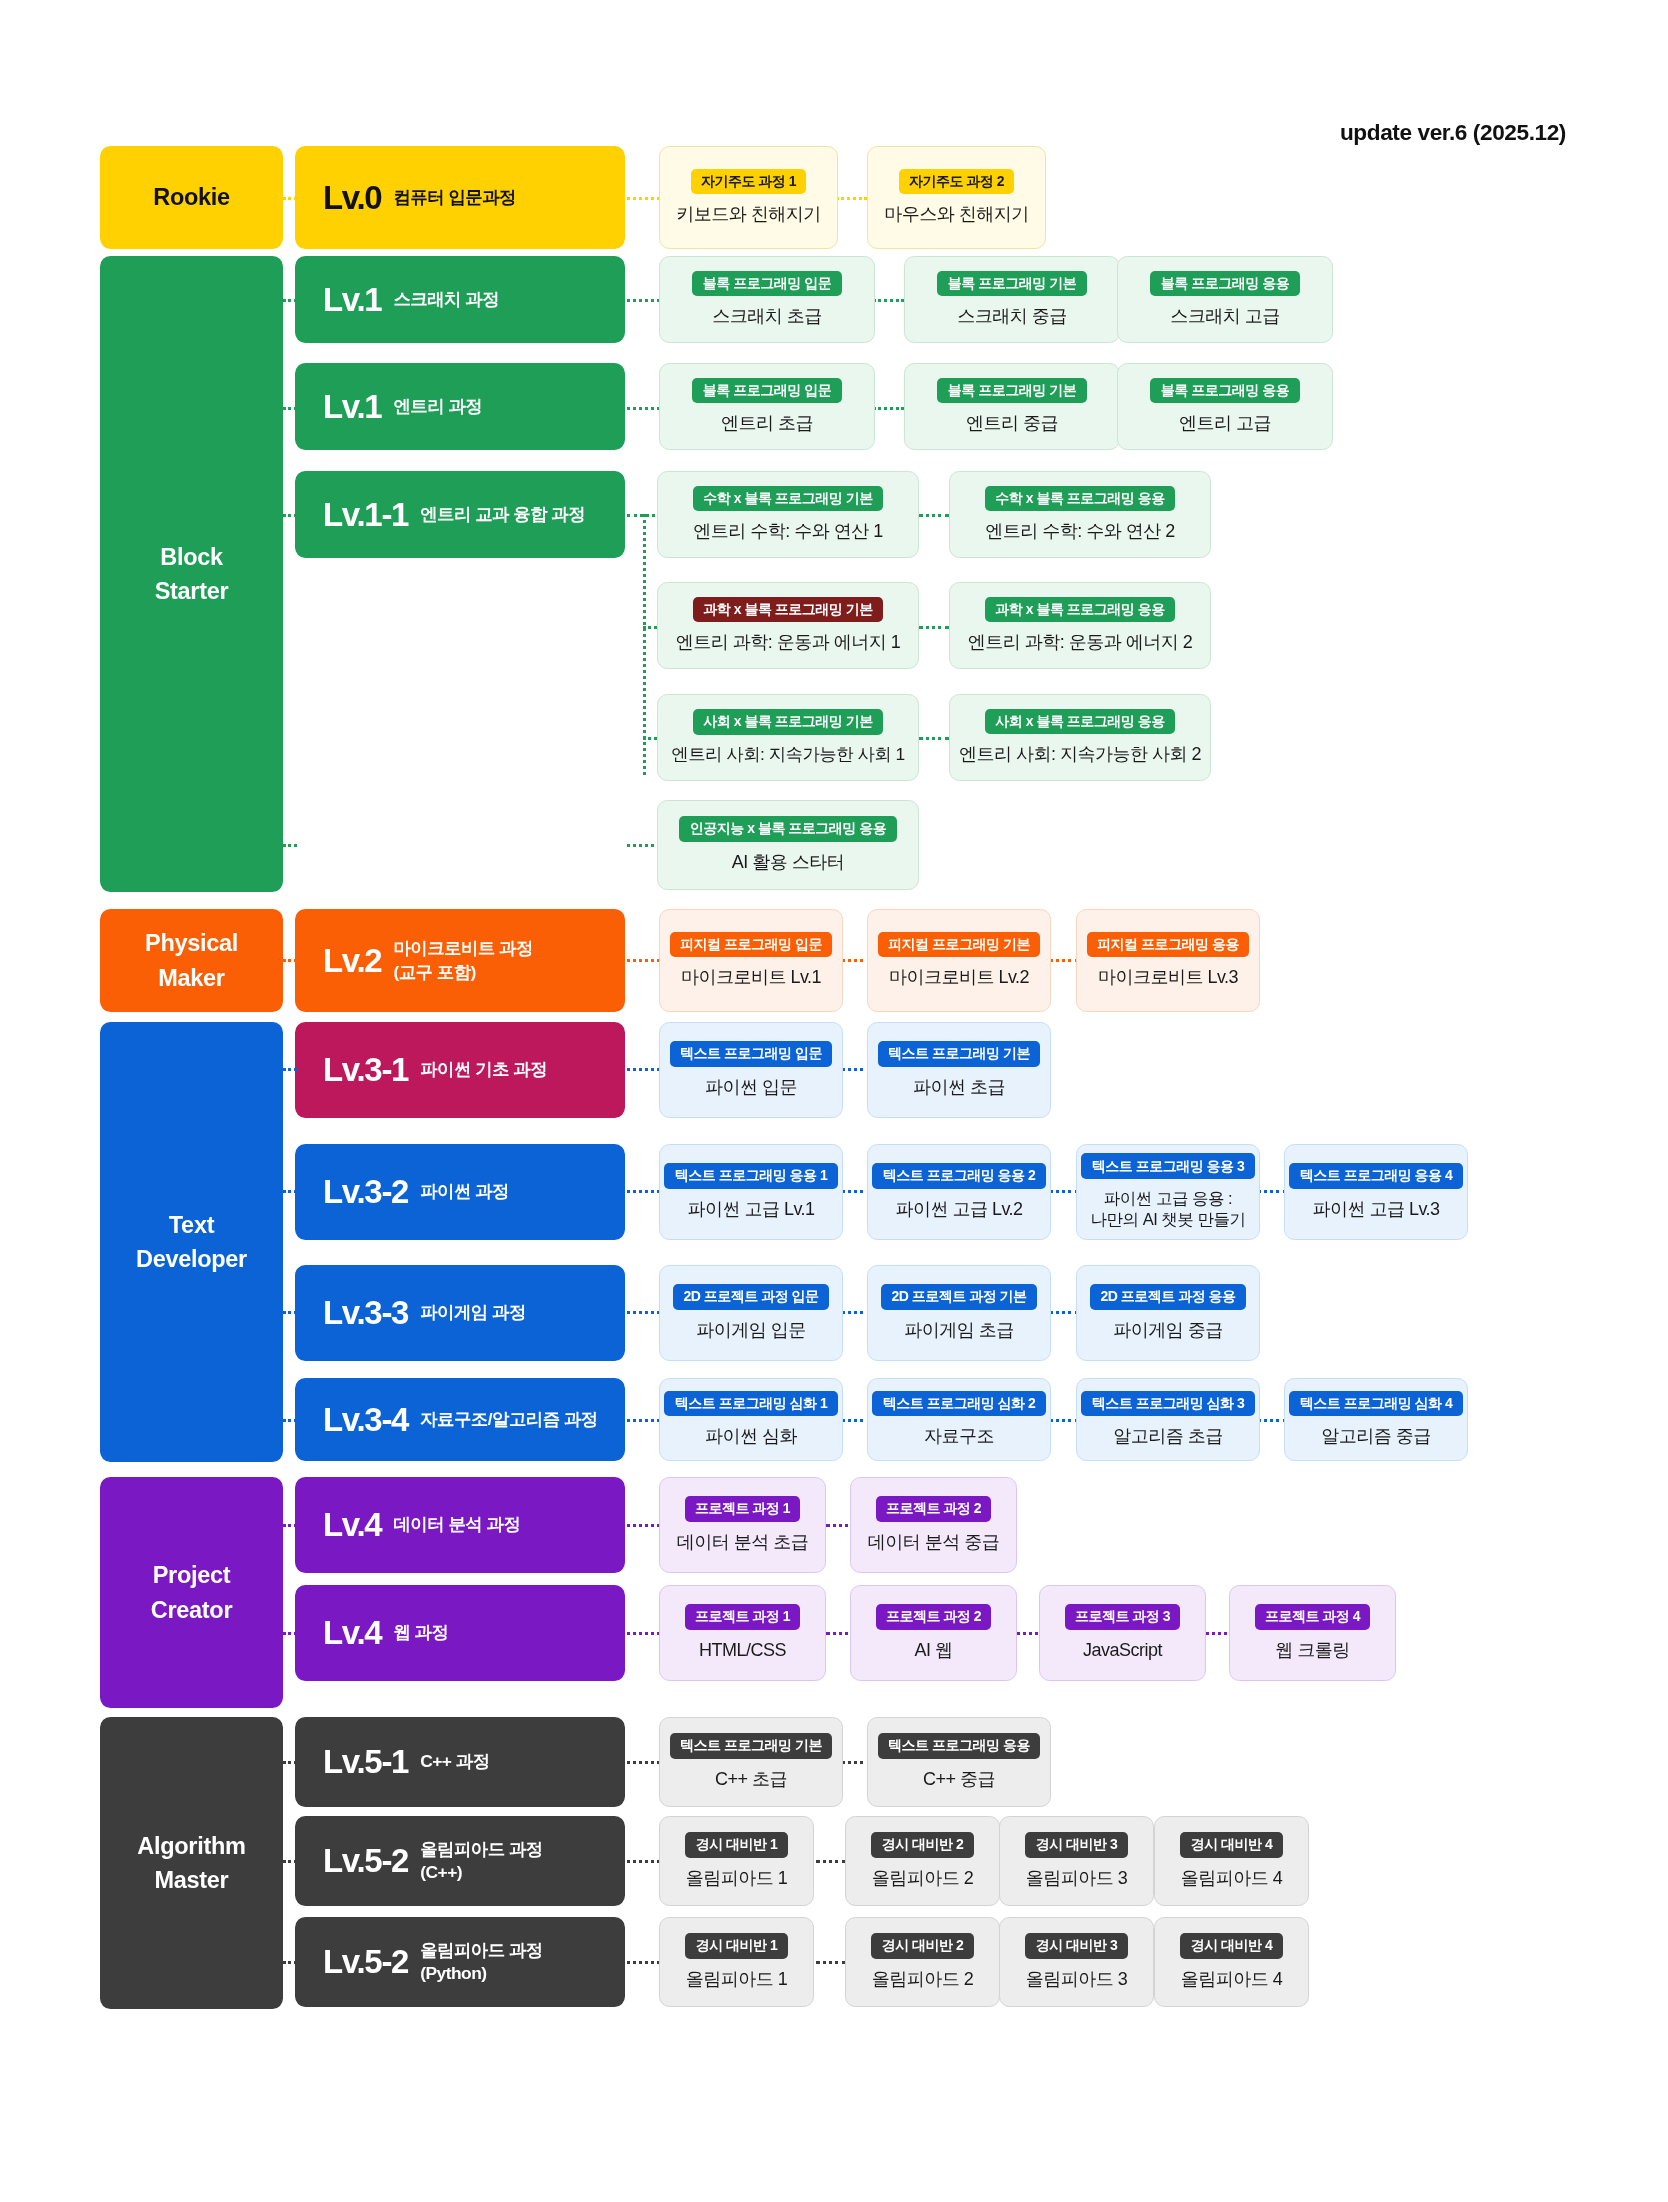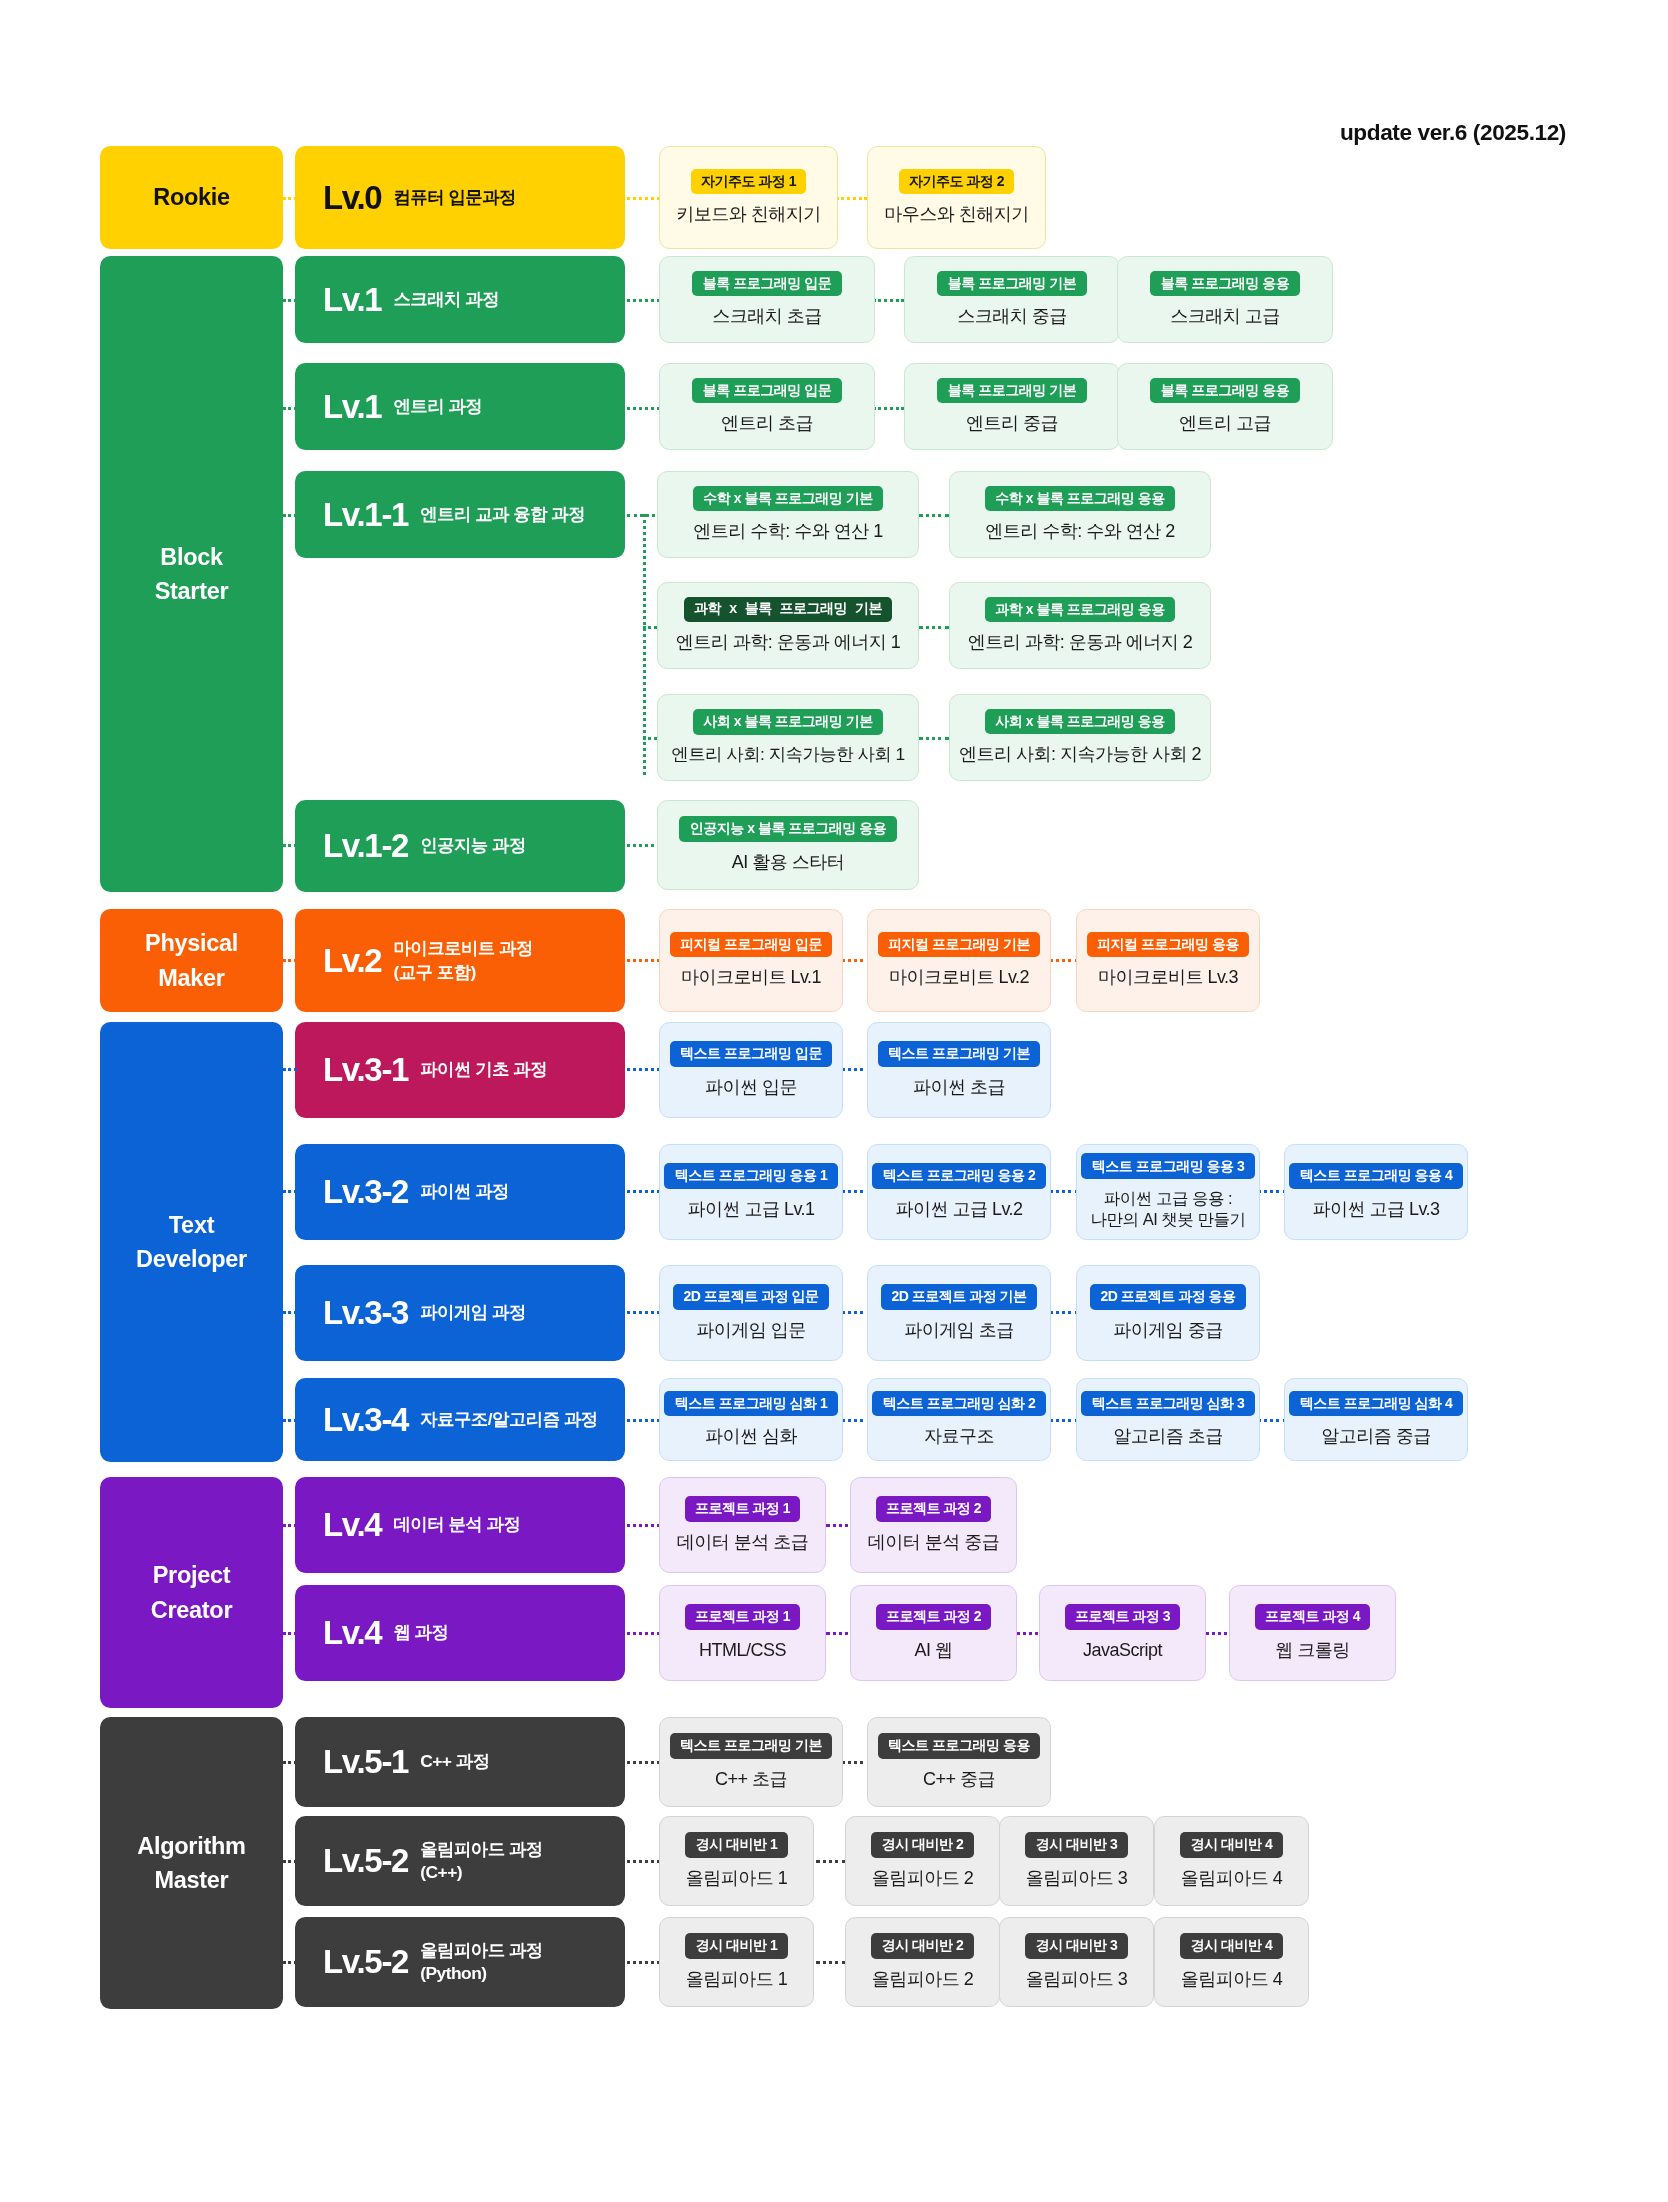--- a/index.html
+++ b/index.html
@@ -162,24 +162,20 @@
   <div class="lv-block" style="top:363px; height:87px; background:#1E9E56;">
     <span class="lv-num">Lv.1</span>
     <span class="lv-name">엔트리 과정</span>
   </div>
 
   <div class="lv-block" style="top:471px; height:87px; background:#1E9E56;">
     <span class="lv-num">Lv.1-1</span>
     <span class="lv-name">엔트리 교과 융합 과정</span>
   </div>
 
-  <div class="lv-block" style="top:800px; height:92px; background:#1E9E56;">
-    <span class="lv-num">Lv.1-2</span>
-    <span class="lv-name">인공지능 과정</span>
-  </div>
 
   <div class="lv-block" style="top:909px; height:103px; background:#FA5F05;">
     <span class="lv-num">Lv.2</span>
     <span class="lv-name">마이크로비트 과정
 (교구 포함)</span>
   </div>
 
   <div class="lv-block" style="top:1022px; height:96px; background:#be185d;">
     <span class="lv-num">Lv.3-1</span>
     <span class="lv-name">파이썬 기초 과정</span>
@@ -343,21 +339,21 @@
   <div class="card" style="left:657px; top:471px; width:262px; height:87px; background:#EAF7EE; border-color:#C8E6D2;">
     <span class="card-tag" style="background:#1E9E56;">수학 x 블록 프로그래밍 기본</span>
     <span class="card-title">엔트리 수학: 수와 연산 1</span>
   </div>
   <div class="card" style="left:949px; top:471px; width:262px; height:87px; background:#EAF7EE; border-color:#C8E6D2;">
     <span class="card-tag" style="background:#1E9E56;">수학 x 블록 프로그래밍 응용</span>
     <span class="card-title">엔트리 수학: 수와 연산 2</span>
   </div>
 
   <div class="card" style="left:657px; top:582px; width:262px; height:87px; background:#EAF7EE; border-color:#C8E6D2;">
-    <span class="card-tag" style="background:#14532d;font-family:Liberation Mono, monospace;">과학 x 블록 프로그래밍 기본</span>
+    <span class="card-tag" style="background:#7f1d1d;">과학 x 블록 프로그래밍 기본</span>
     <span class="card-title">엔트리 과학: 운동과 에너지 1</span>
   </div>
   <div class="card" style="left:949px; top:582px; width:262px; height:87px; background:#EAF7EE; border-color:#C8E6D2;">
     <span class="card-tag" style="background:#1E9E56;">과학 x 블록 프로그래밍 응용</span>
     <span class="card-title">엔트리 과학: 운동과 에너지 2</span>
   </div>
 
   <div class="card" style="left:657px; top:694px; width:262px; height:87px; background:#EAF7EE; border-color:#C8E6D2;">
     <span class="card-tag" style="background:#1E9E56;">사회 x 블록 프로그래밍 기본</span>
     <span class="card-title" style="font-size:17.4px;">엔트리 사회: 지속가능한 사회 1</span>

